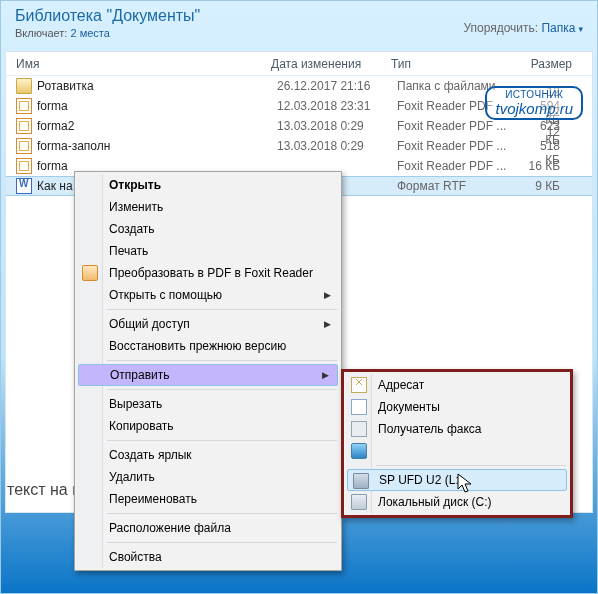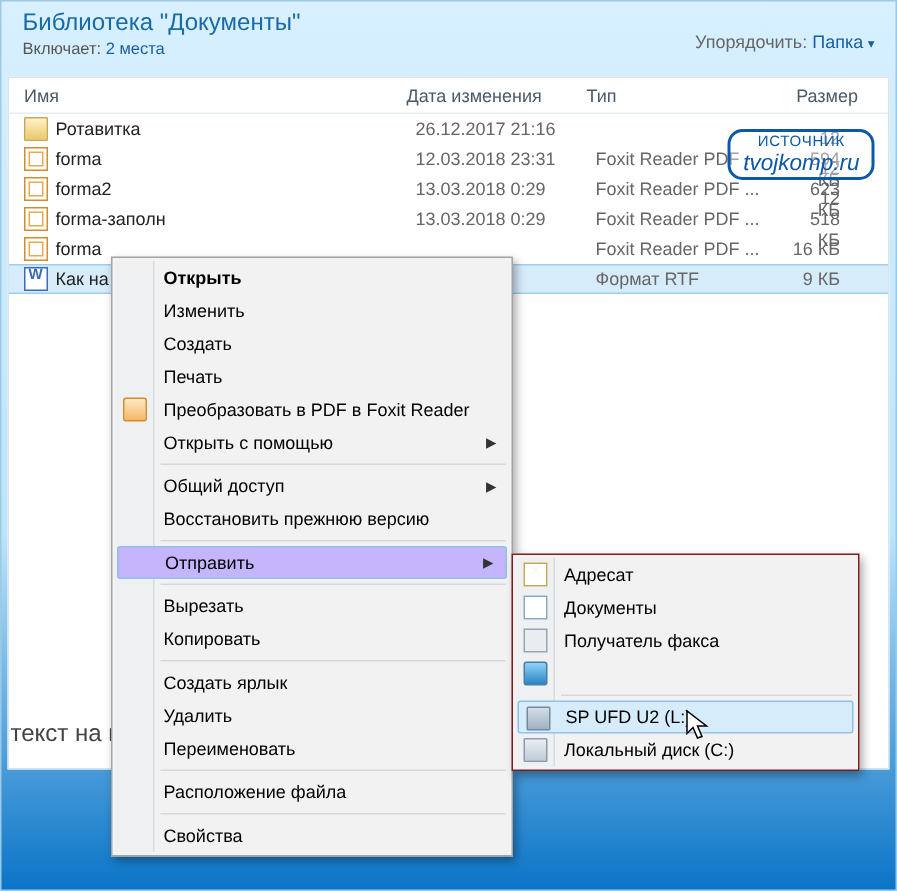--- a/index.html
+++ b/index.html
@@ -88,21 +88,21 @@
   .ctx-item.bold { font-weight: bold; }
   .ctx-item.hl { background: #c4b5fd; border: 1px solid #8fc2e6; border-radius: 2px; margin: 0 1px; padding-left: 31px; }
   .ctx-item .arrow { position: absolute; right: 8px; font-size: 9px; color: #333; }
   .ctx-sep { height: 1px; background: #d4d8dd; margin: 3px 2px 3px 30px; }
   .ctx-ico { position: absolute; left: 5px; top: 3px; width: 16px; height: 16px; }
   .ico-foxit { background: linear-gradient(#ffe7c2, #f3b96a); border: 1px solid #d48b2a; border-radius: 2px; }
 
   
   .sub {
     position: absolute; left: 340px; top: 368px; width: 232px;
-    background: #f2f2f2; border: 1px solid #7f1d1d;
+    background: #f2f2f2; border: 3px solid #7f1d1d;
     box-shadow: 2px 3px 6px rgba(0,0,0,0.35);
     padding: 2px; z-index: 11;
   }
   .sub .gutter {
     position: absolute; left: 2px; top: 2px; bottom: 2px; width: 26px;
     background: #eef0f2; border-right: 1px solid #d9dde2;
   }
   .sub-item {
     position: relative; display: flex; align-items: center;
     height: 22px; padding-left: 32px; padding-right: 8px;
@@ -141,20 +141,21 @@
     <div class="col-name">Имя</div>
     <div class="col-date">Дата изменения</div>
     <div class="col-type">Тип</div>
     <div class="col-size">Размер</div>
   </div>
   <div class="rows" id="rows">
       <div class="row">
         <span class="ic ic-folder"></span>
         <span class="cell-name">Ротавитка</span>
         <span class="cell-date">26.12.2017 21:16</span>
+        <span class="cell-type">Папка с файлами</span>
         <span class="cell-size"></span>
       </div>
       <div class="row">
         <span class="ic ic-pdf"></span>
         <span class="cell-name">forma</span>
         <span class="cell-date">12.03.2018 23:31</span>
         <span class="cell-type">Foxit Reader PDF ...</span>
         <span class="cell-size">12 594 КБ</span>
       </div>
       <div class="row">

